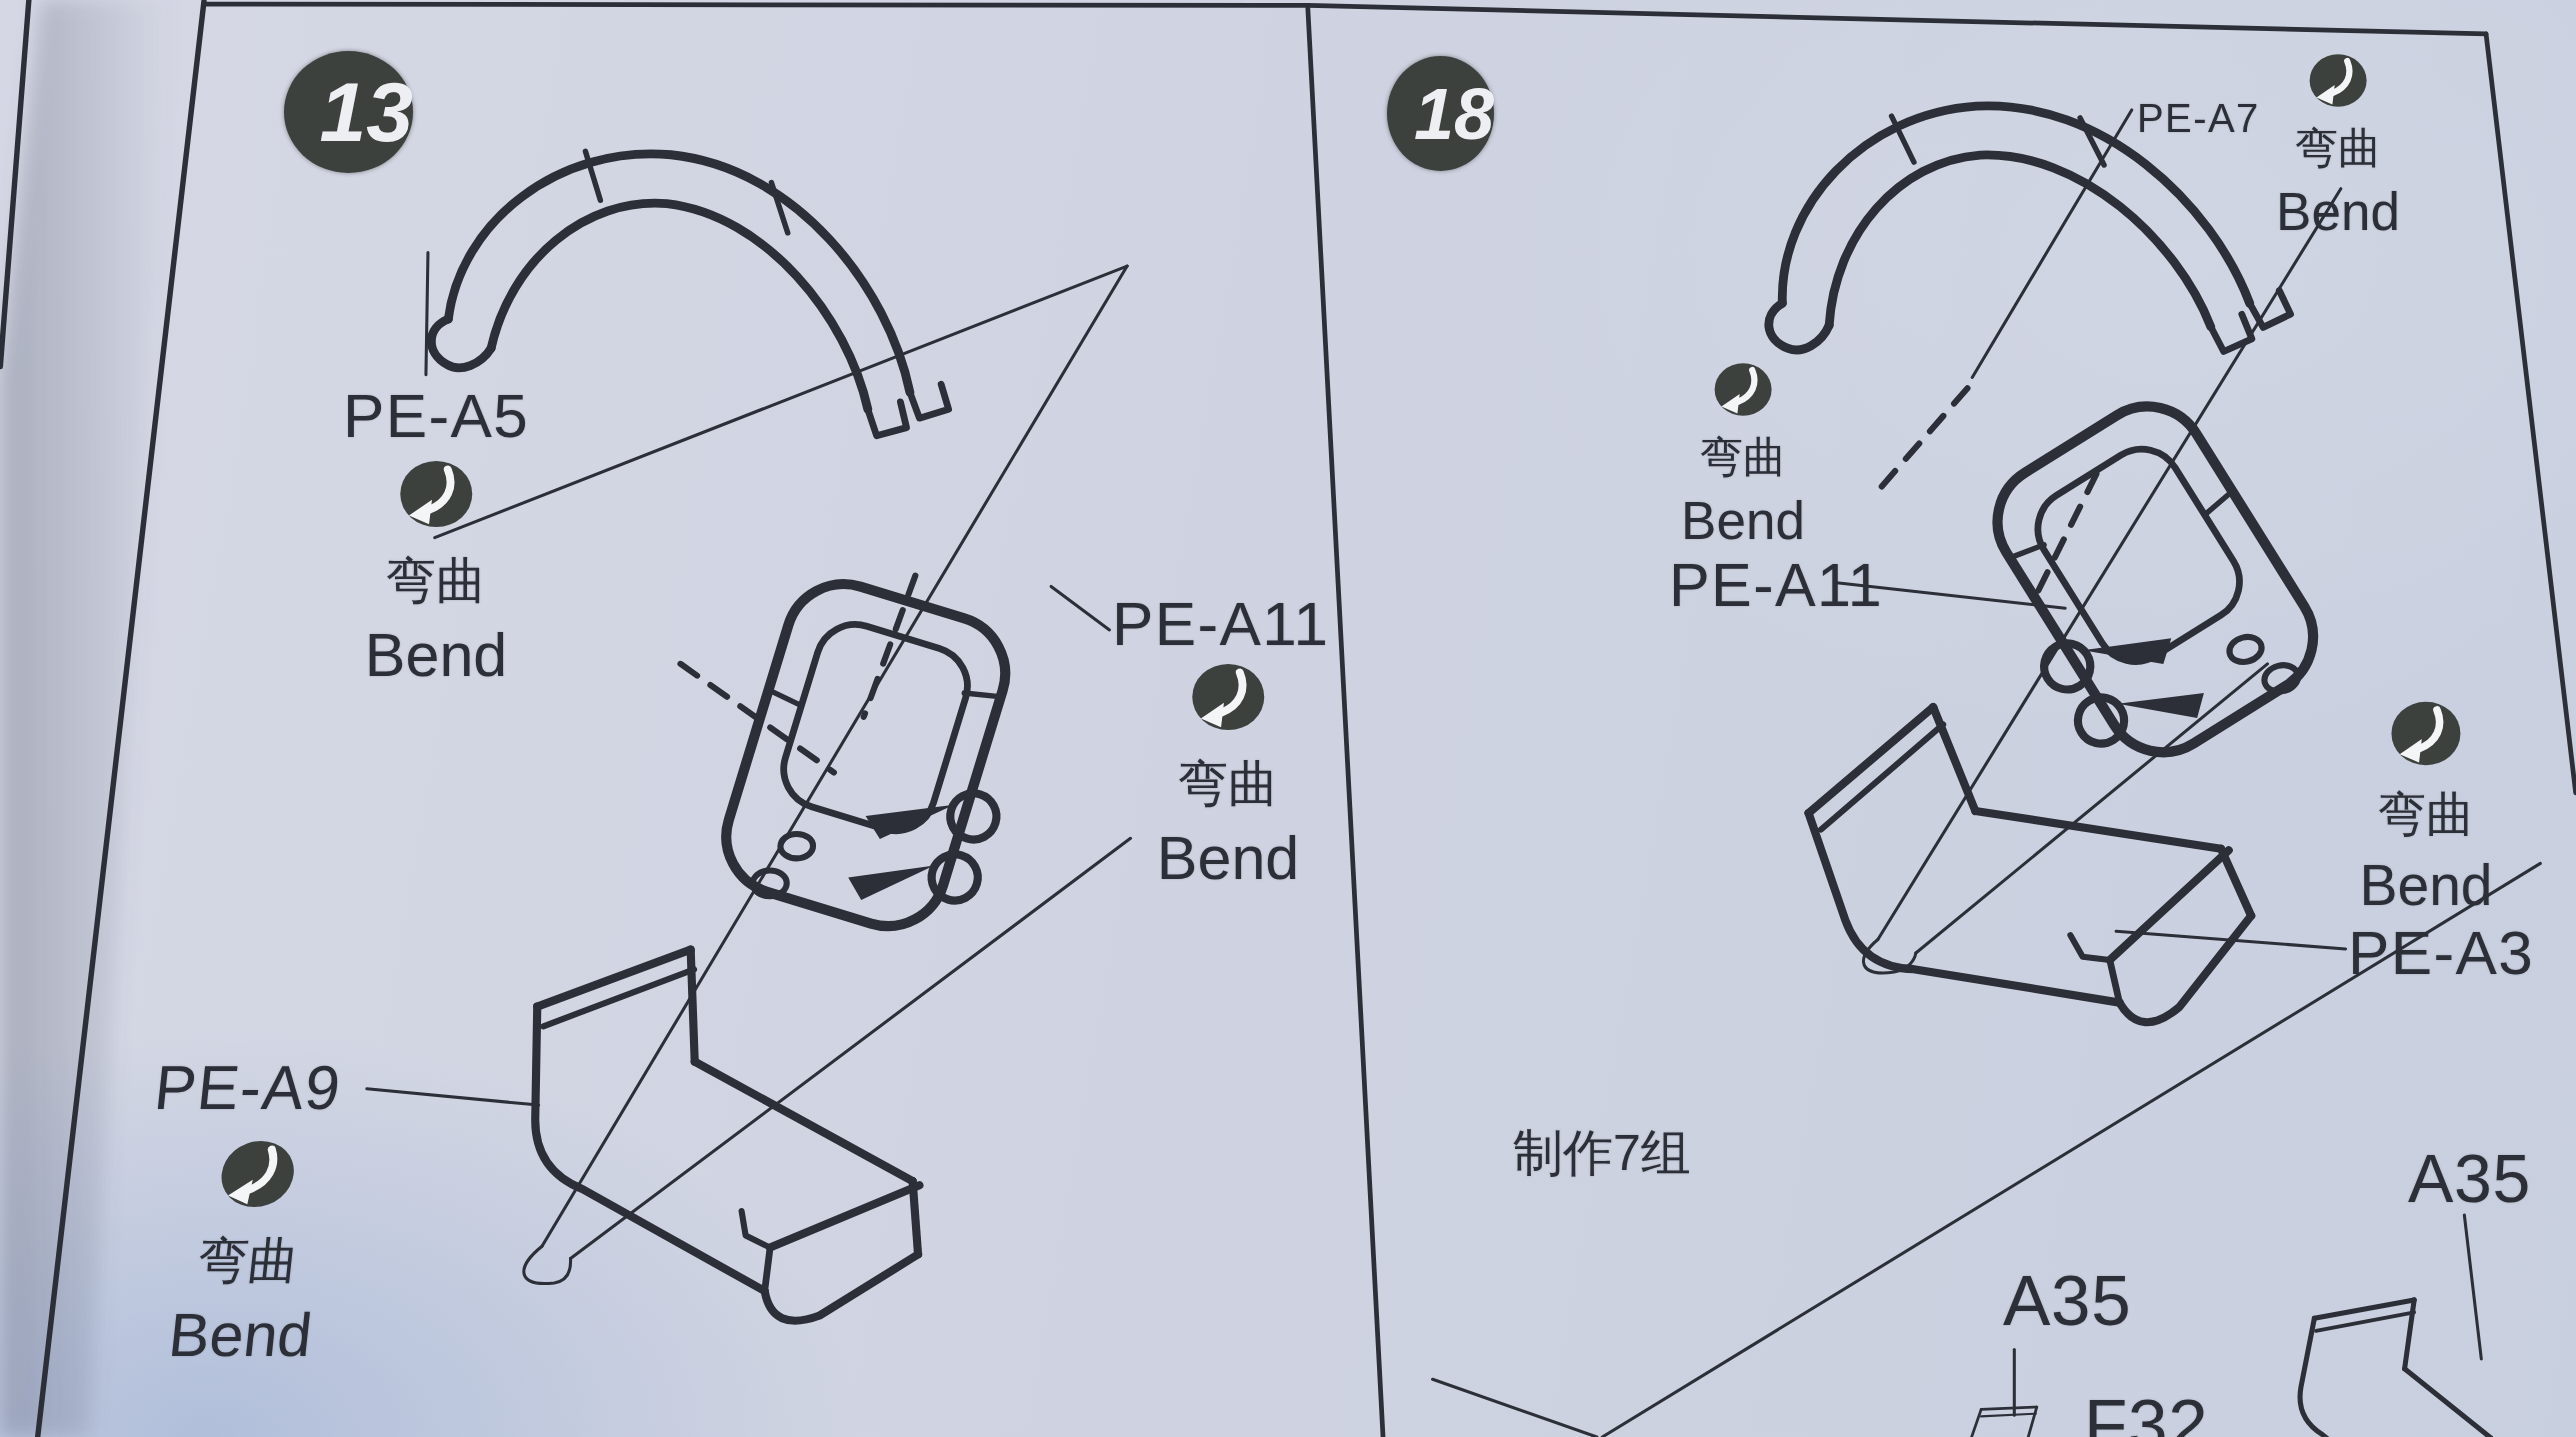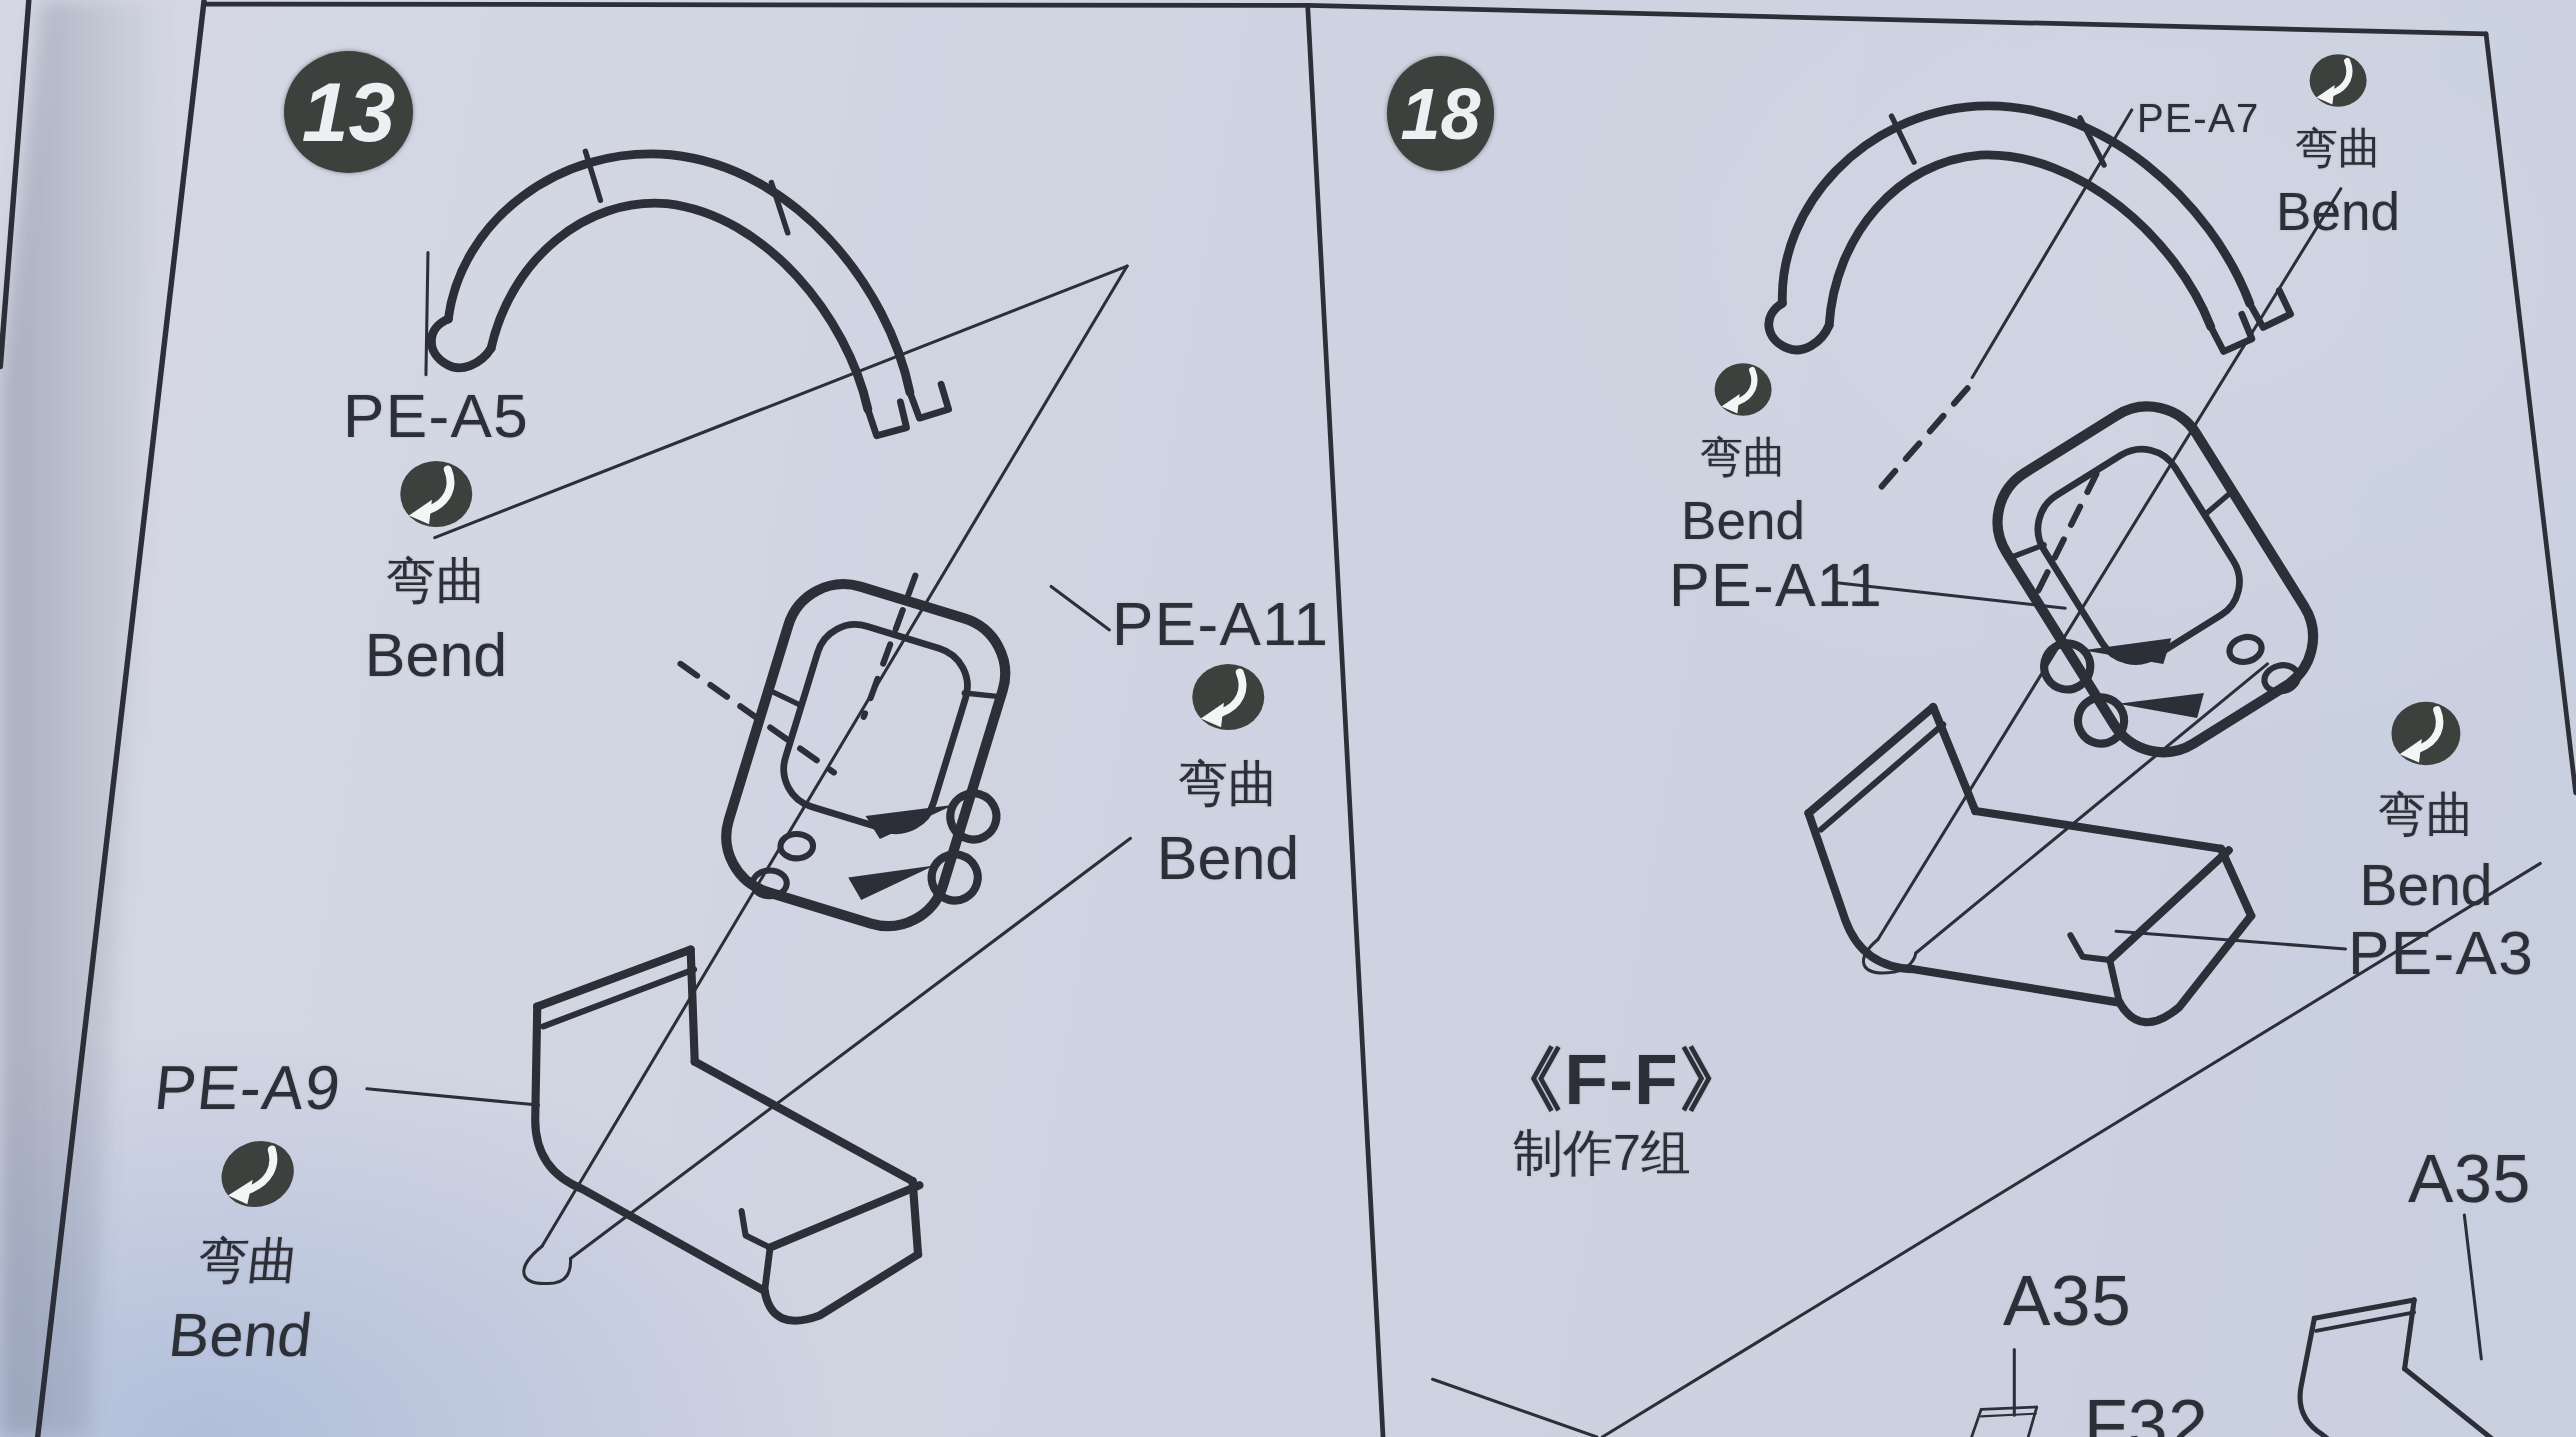--- a/index.html
+++ b/index.html
@@ -9,21 +9,21 @@
     color:#2c2f37;
     background:
       radial-gradient(1086px 679px at 8% 100%, rgba(125,155,205,0.40), rgba(125,155,205,0) 60%),
       radial-gradient(1358px 951px at 85% 18%, rgba(255,255,255,0.10), rgba(255,255,255,0) 55%),
       linear-gradient(100deg,#d5d8e4 0%, #cfd3e1 50%, #c8cfdf 100%);
   }
   #lineart{position:absolute;left:0;top:0;}
   .ink-stroke{stroke:#2c2f37;fill:none;stroke-linecap:round;stroke-linejoin:round;}
   .txt{position:absolute;white-space:nowrap;text-shadow:0 0 2px rgba(40,43,52,.25);}
   .pe{font-size:62px;letter-spacing:1.4px;}
-  .badge{position:absolute;background:#3d413d;border-radius:50%;display:flex;align-items:center;justify-content:center;
+  .badge{position:absolute;background:#3d413d;border-radius:50%;display:flex;align-items:center;justify-content:flex-end;
          color:#edeff2;font-weight:700;font-style:italic;box-shadow:0 0 4.1px rgba(40,44,40,.5);}
   #badge13{left:284px;top:51px;width:129px;height:122px;font-size:84px;}
   #badge14{left:1387px;top:56px;width:107px;height:115px;font-size:72px;}
   .bend{position:absolute;transform:translateX(-50%);display:flex;flex-direction:column;align-items:center;}
   .bend .cn{font-size:50px;margin-top:17.7px;text-shadow:0 0 2px rgba(40,43,52,.25);}
   .bend .en{font-size:61px;margin-top:5.4px;text-shadow:0 0 2px rgba(40,43,52,.25);}
   .bend svg{width:81px;height:72px;}
   .bend.sm svg{width:64px;height:57px;}
   .bend.sm .cn{font-size:43px;margin-top:11px;}
   .bend.sm .en{font-size:53px;margin-top:3.4px;}
@@ -216,21 +216,20 @@
   <div class="bend md" style="left:2426px;top:699px">
     <svg viewBox="0 0 100 100">
       <ellipse cx="50" cy="50" rx="50" ry="46" fill="#3d413d"></ellipse>
       <path d="M66,16 C76,40 66,62 40,72" stroke="#f4f5f7" stroke-width="11" fill="none" stroke-linecap="round"></path>
       <polygon points="12,80 44,58 40,92" fill="#f4f5f7"></polygon>
     </svg>
     <div class="cn">弯曲</div>
     <div class="en">Bend</div>
   </div>
 
-  <div class="txt ff-group" style="left:1492px;top:1033px">《F-F》</div>
   <div class="txt ff-cn" style="left:1513px;top:1120px">制作7组</div>
 
   <div class="txt callout" style="left:2003px;top:1260px">A35</div>
   <div class="txt callout" style="left:2408px;top:1139px;font-size:68px">A35</div>
   <div class="txt callout" style="left:2084px;top:1384px">F32</div>
 
 </div>
 
 
 </body></html>

